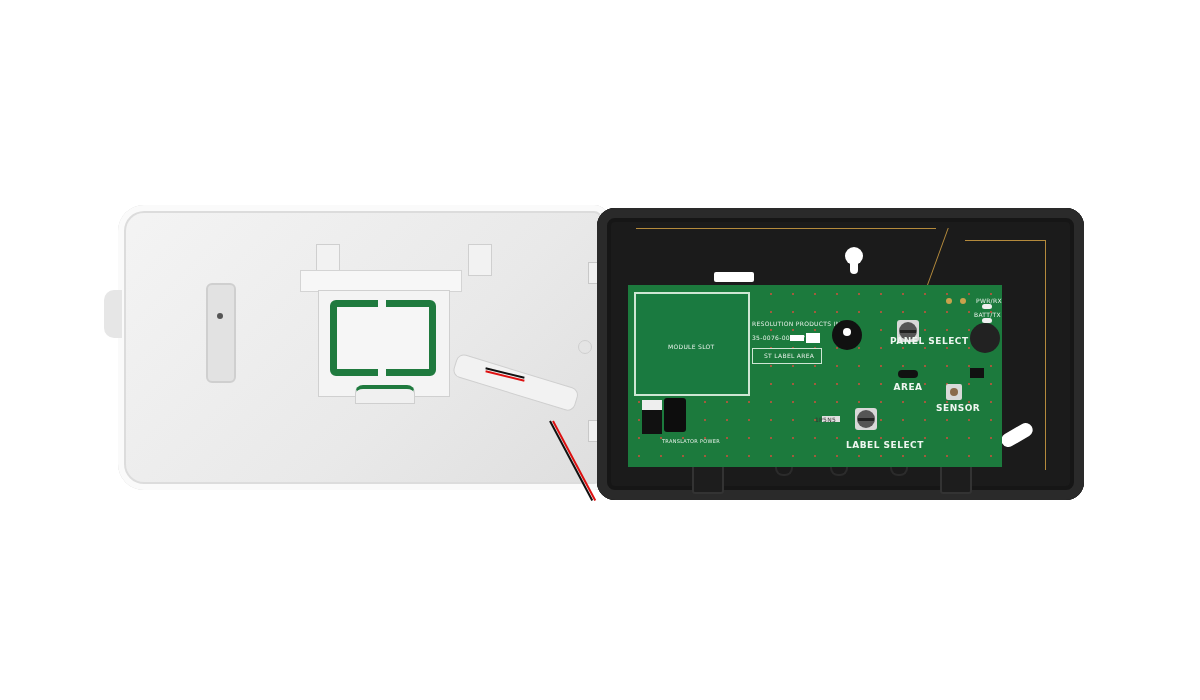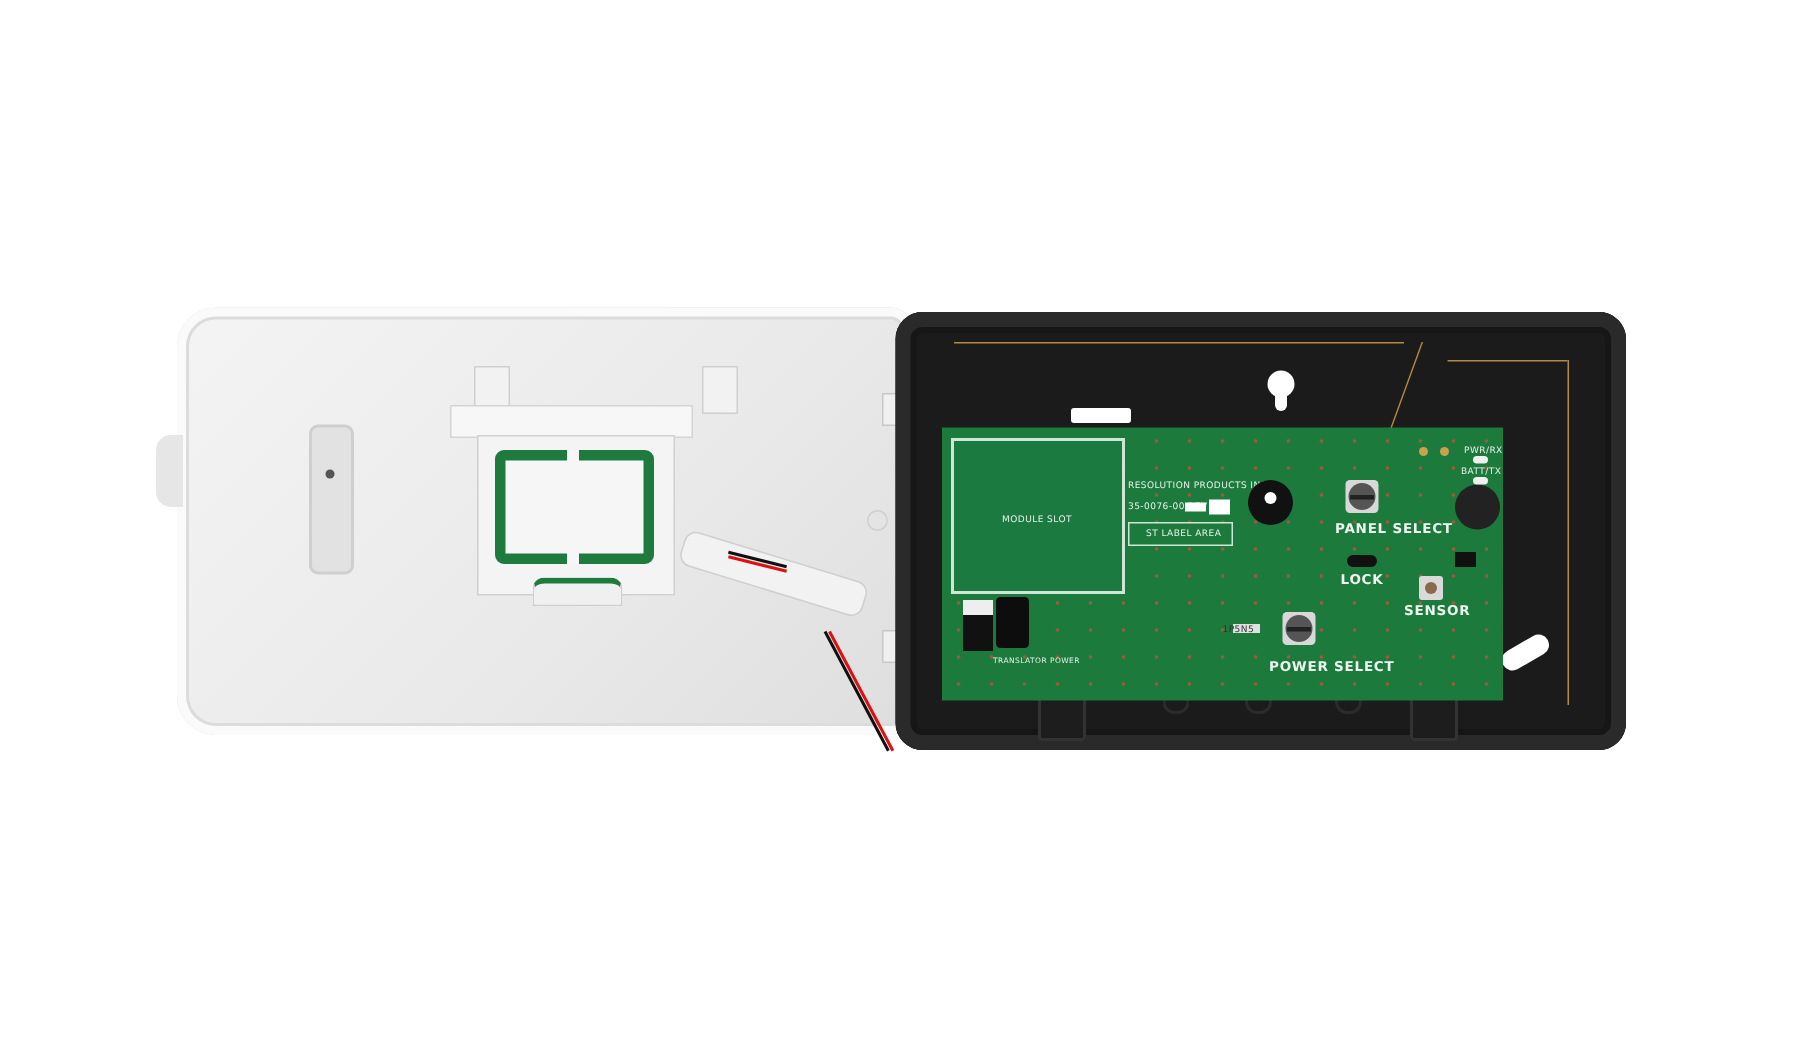--- a/index.html
+++ b/index.html
@@ -105,38 +105,38 @@
 <div class="abs silk" style="left:752px;top:334px">35-0076-00 REV B</div>
 <div class="abs barcode2"></div>
 <div class="abs barcode"></div>
 <div class="abs label-area"></div>
 <div class="abs silk" style="left:764px;top:352px">ST LABEL AREA</div>
 <div class="abs hole"></div>
 
 <div class="abs rotary" style="left:897px;top:320px">
     <div class="rotary-knob"></div>
   </div>
-<div class="abs silk-big" style="left:890px;top:348px;width:62px">PANEL SELECT</div>
+<div class="abs silk-big" style="left:890px;top:336px;width:62px">PANEL SELECT</div>
 <div class="abs lock-jumper"></div>
-<div class="abs silk-big" style="left:893px;top:382px;width:30px">LOCK</div>
+<div class="abs silk-big" style="left:893px;top:382px;width:30px">AREA</div>
 
 <div class="abs enroll-btn"></div>
 <div class="abs silk-big" style="left:936px;top:403px;width:38px">SENSOR</div>
 <div class="abs jumper"></div>
 <div class="abs buzzer"></div>
 <div class="abs led" style="left:982px;top:304px"></div>
 <div class="abs led" style="left:982px;top:318px"></div>
 <div class="abs silk" style="left:976px;top:297px">PWR/RX</div>
 <div class="abs silk" style="left:974px;top:311px">BATT/TX</div>
 <div class="abs pad" style="left:946px;top:298px"></div>
 <div class="abs pad" style="left:960px;top:298px"></div>
 
 <div class="abs rotary" style="left:855px;top:408px">
     <div class="rotary-knob"></div>
   </div>
-<div class="abs silk-big" style="left:846px;top:440px;width:44px">POWER SELECT</div>
+<div class="abs silk-big" style="left:846px;top:440px;width:44px">LABEL SELECT</div>
 <div class="abs smallsticker"></div>
 <div class="abs silk" style="left:815px;top:416px;color:#333">1P5N5</div>
 
 <div class="abs connector"></div>
 <div class="abs connector-top"></div>
 <div class="abs jack"></div>
 <div class="abs silk" style="left:662px;top:438px;font-size:5px">TRANSLATOR POWER</div>
 
 </body></html>

